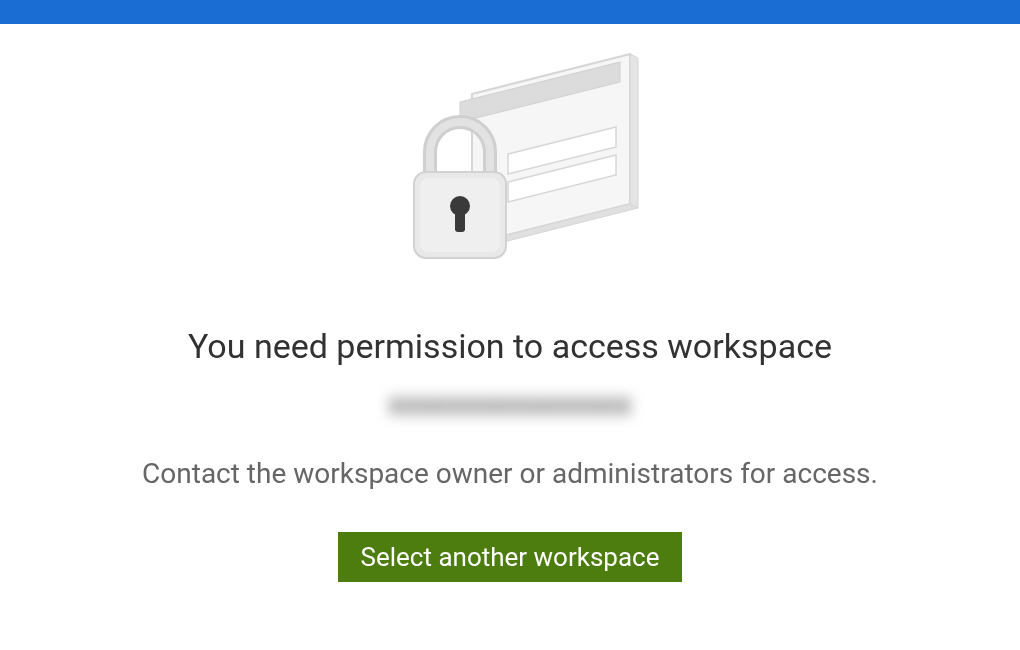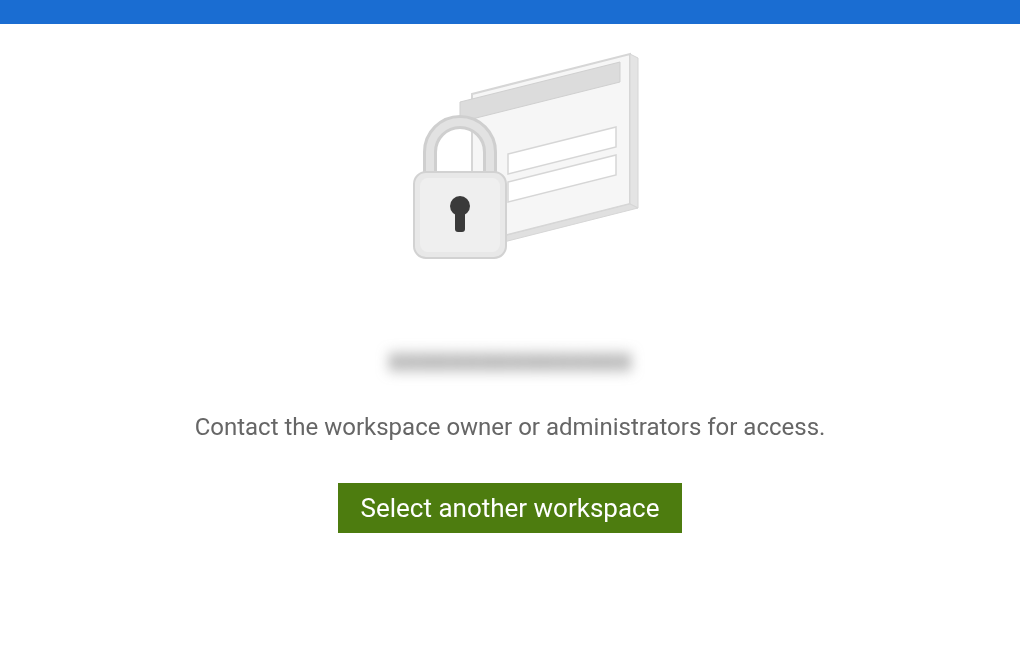--- a/index.html
+++ b/index.html
@@ -39,21 +39,21 @@
     .workspace-name {
       margin-top: 18px;
       font-size: 30px;
       font-weight: 600;
       color: #6b6b6b;
       filter: blur(7px);
       letter-spacing: 0px;
     }
     .subtext {
       margin-top: 36px;
-      font-size: 24px;
+      font-size: 28px;
       font-weight: 400;
       color: #666666;
       text-align: center;
     }
     .action-button {
       margin-top: 42px;
       background: #4d7c0f;
       color: #ffffff;
       border: none;
       padding: 10px 22px;
@@ -108,20 +108,21 @@
         <rect x="54" y="138" rx="12" ry="12" width="92" height="86" fill="#e8e8e8" stroke="#d2d2d2" stroke-width="2"></rect>
 
         <rect x="60" y="144" rx="8" ry="8" width="80" height="74" fill="#efefef"></rect>
 
         <circle cx="100" cy="172" r="10" fill="#3a3a3a"></circle>
         <rect x="95" y="176" width="10" height="22" rx="3" fill="#3a3a3a"></rect>
       </g>
     </svg>
   </div>
 
+  <h1 class="heading">You need permission to access workspace</h1>
 
   <div class="workspace-name">xxxxxxxxxxxxxxxx</div>
 
   <div class="subtext">Contact the workspace owner or administrators for access.</div>
 
   <button class="action-button">Select another workspace</button>
 
 </div>
 
 </body></html>

